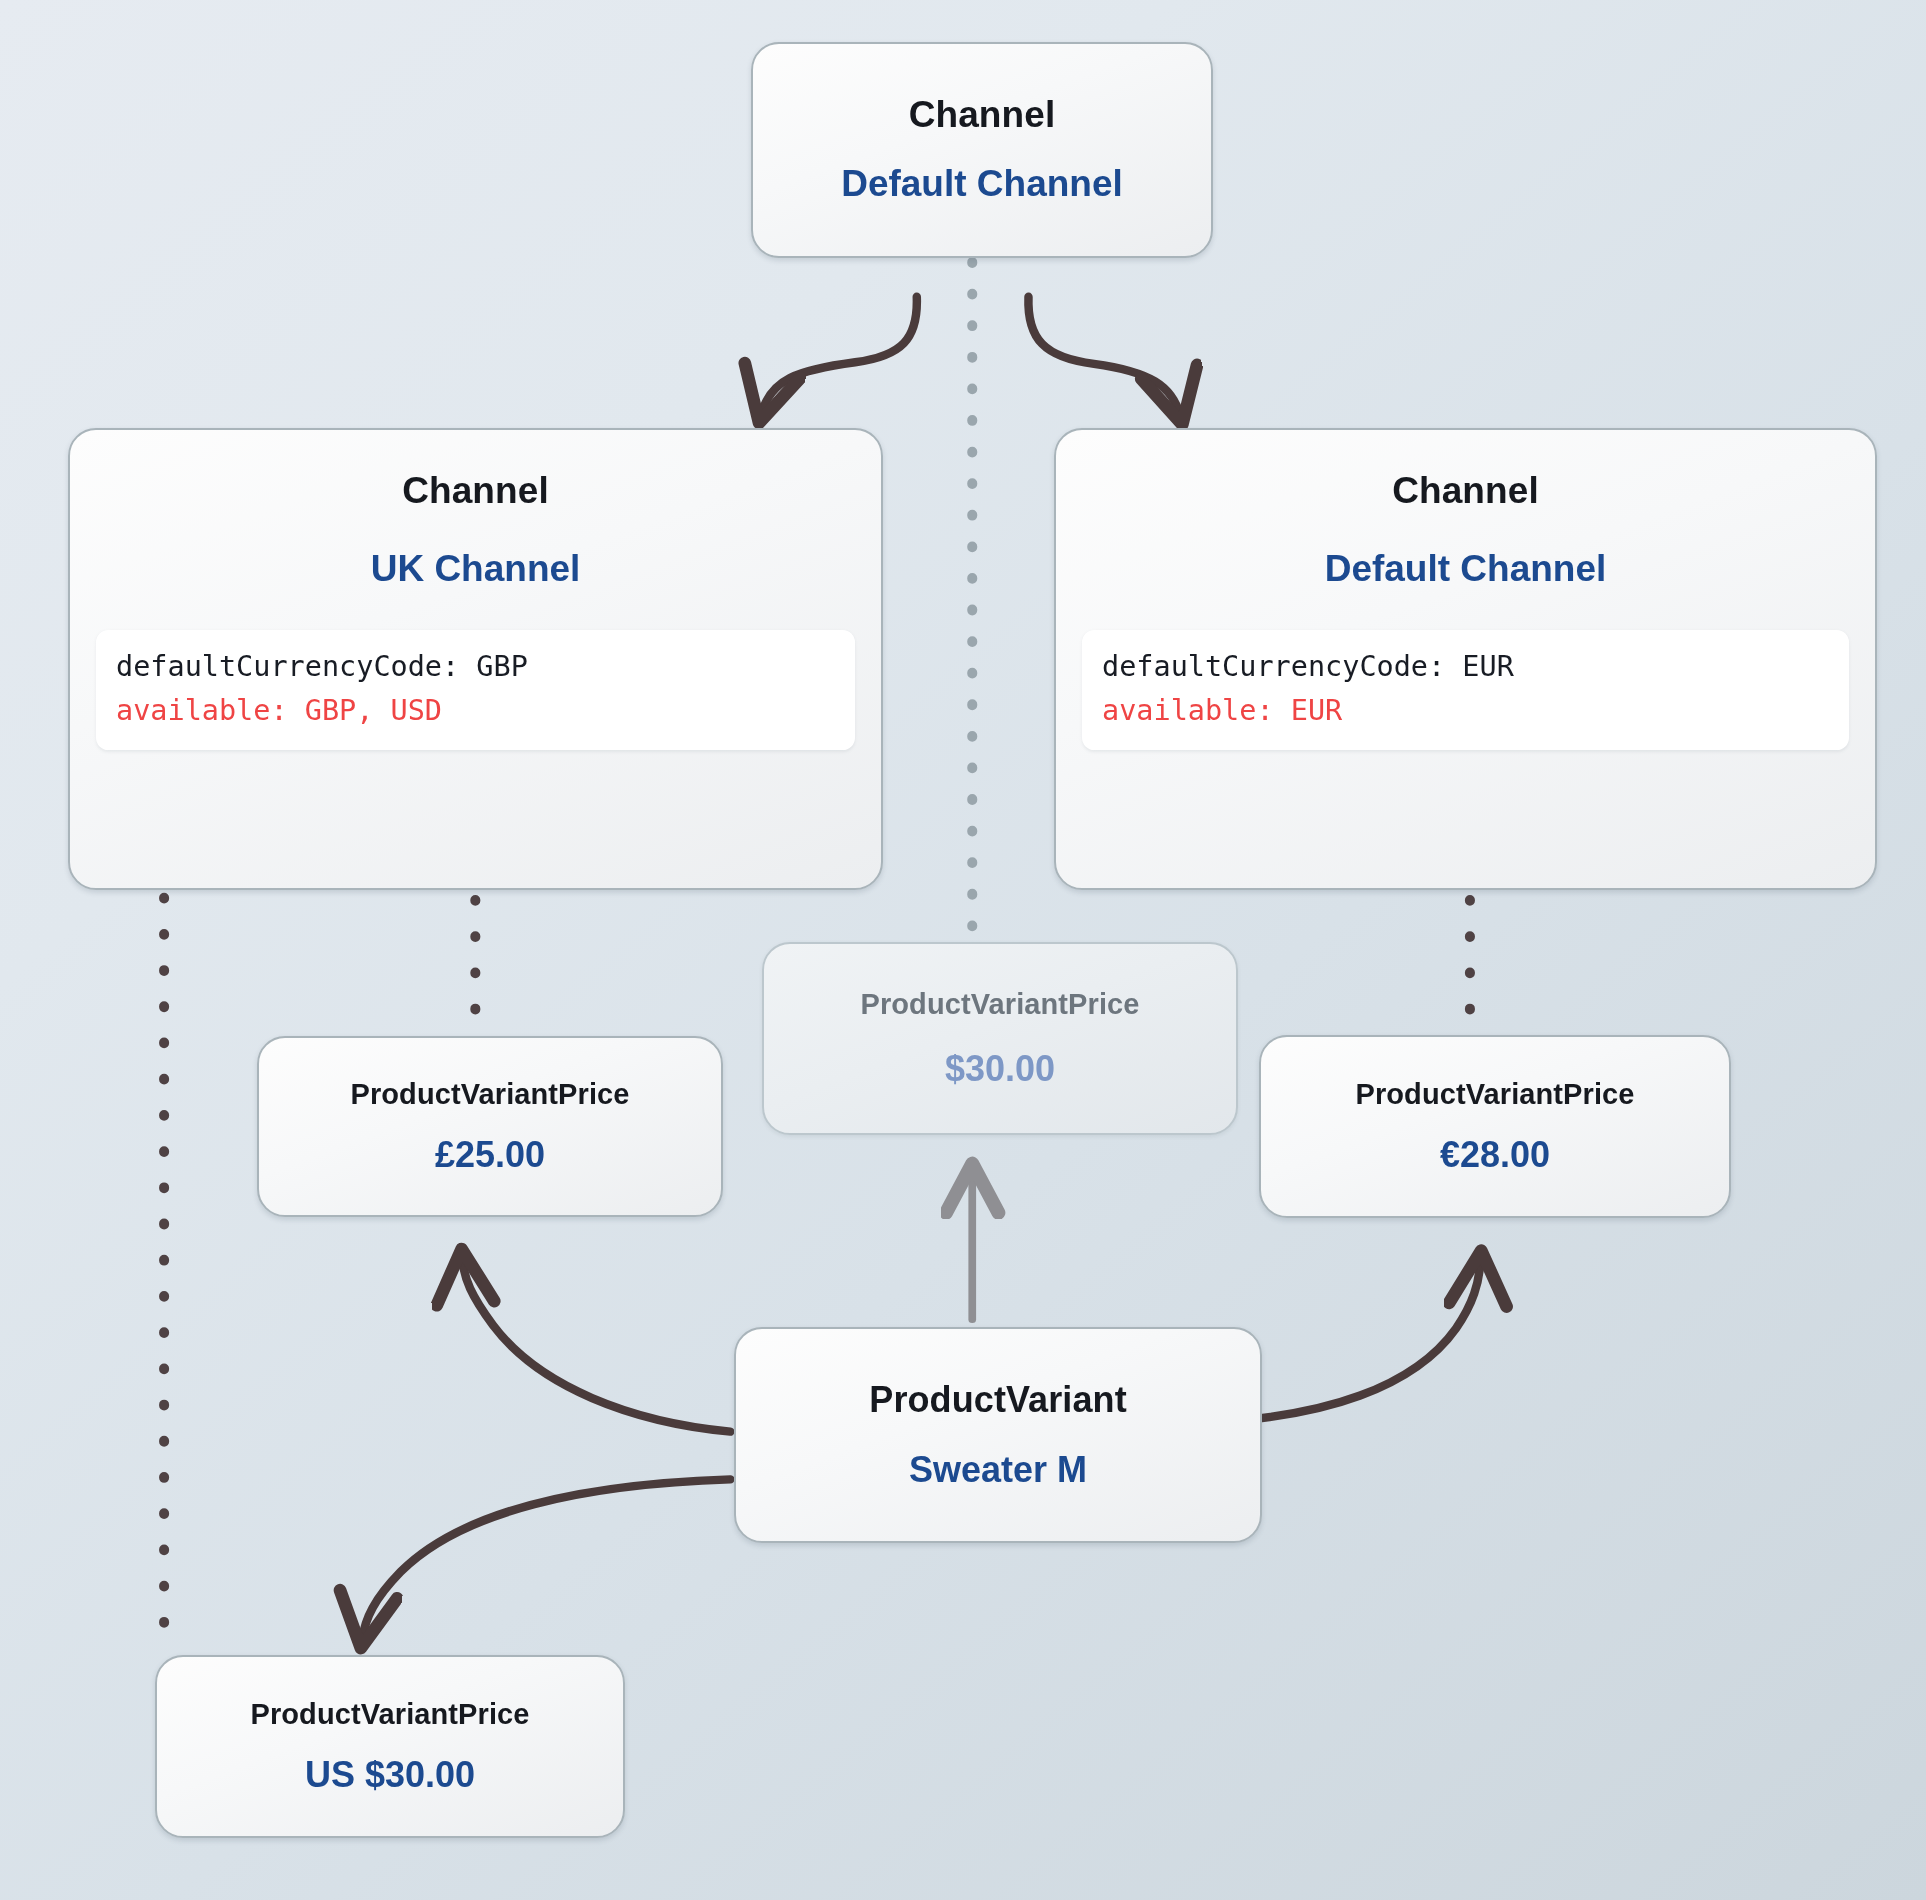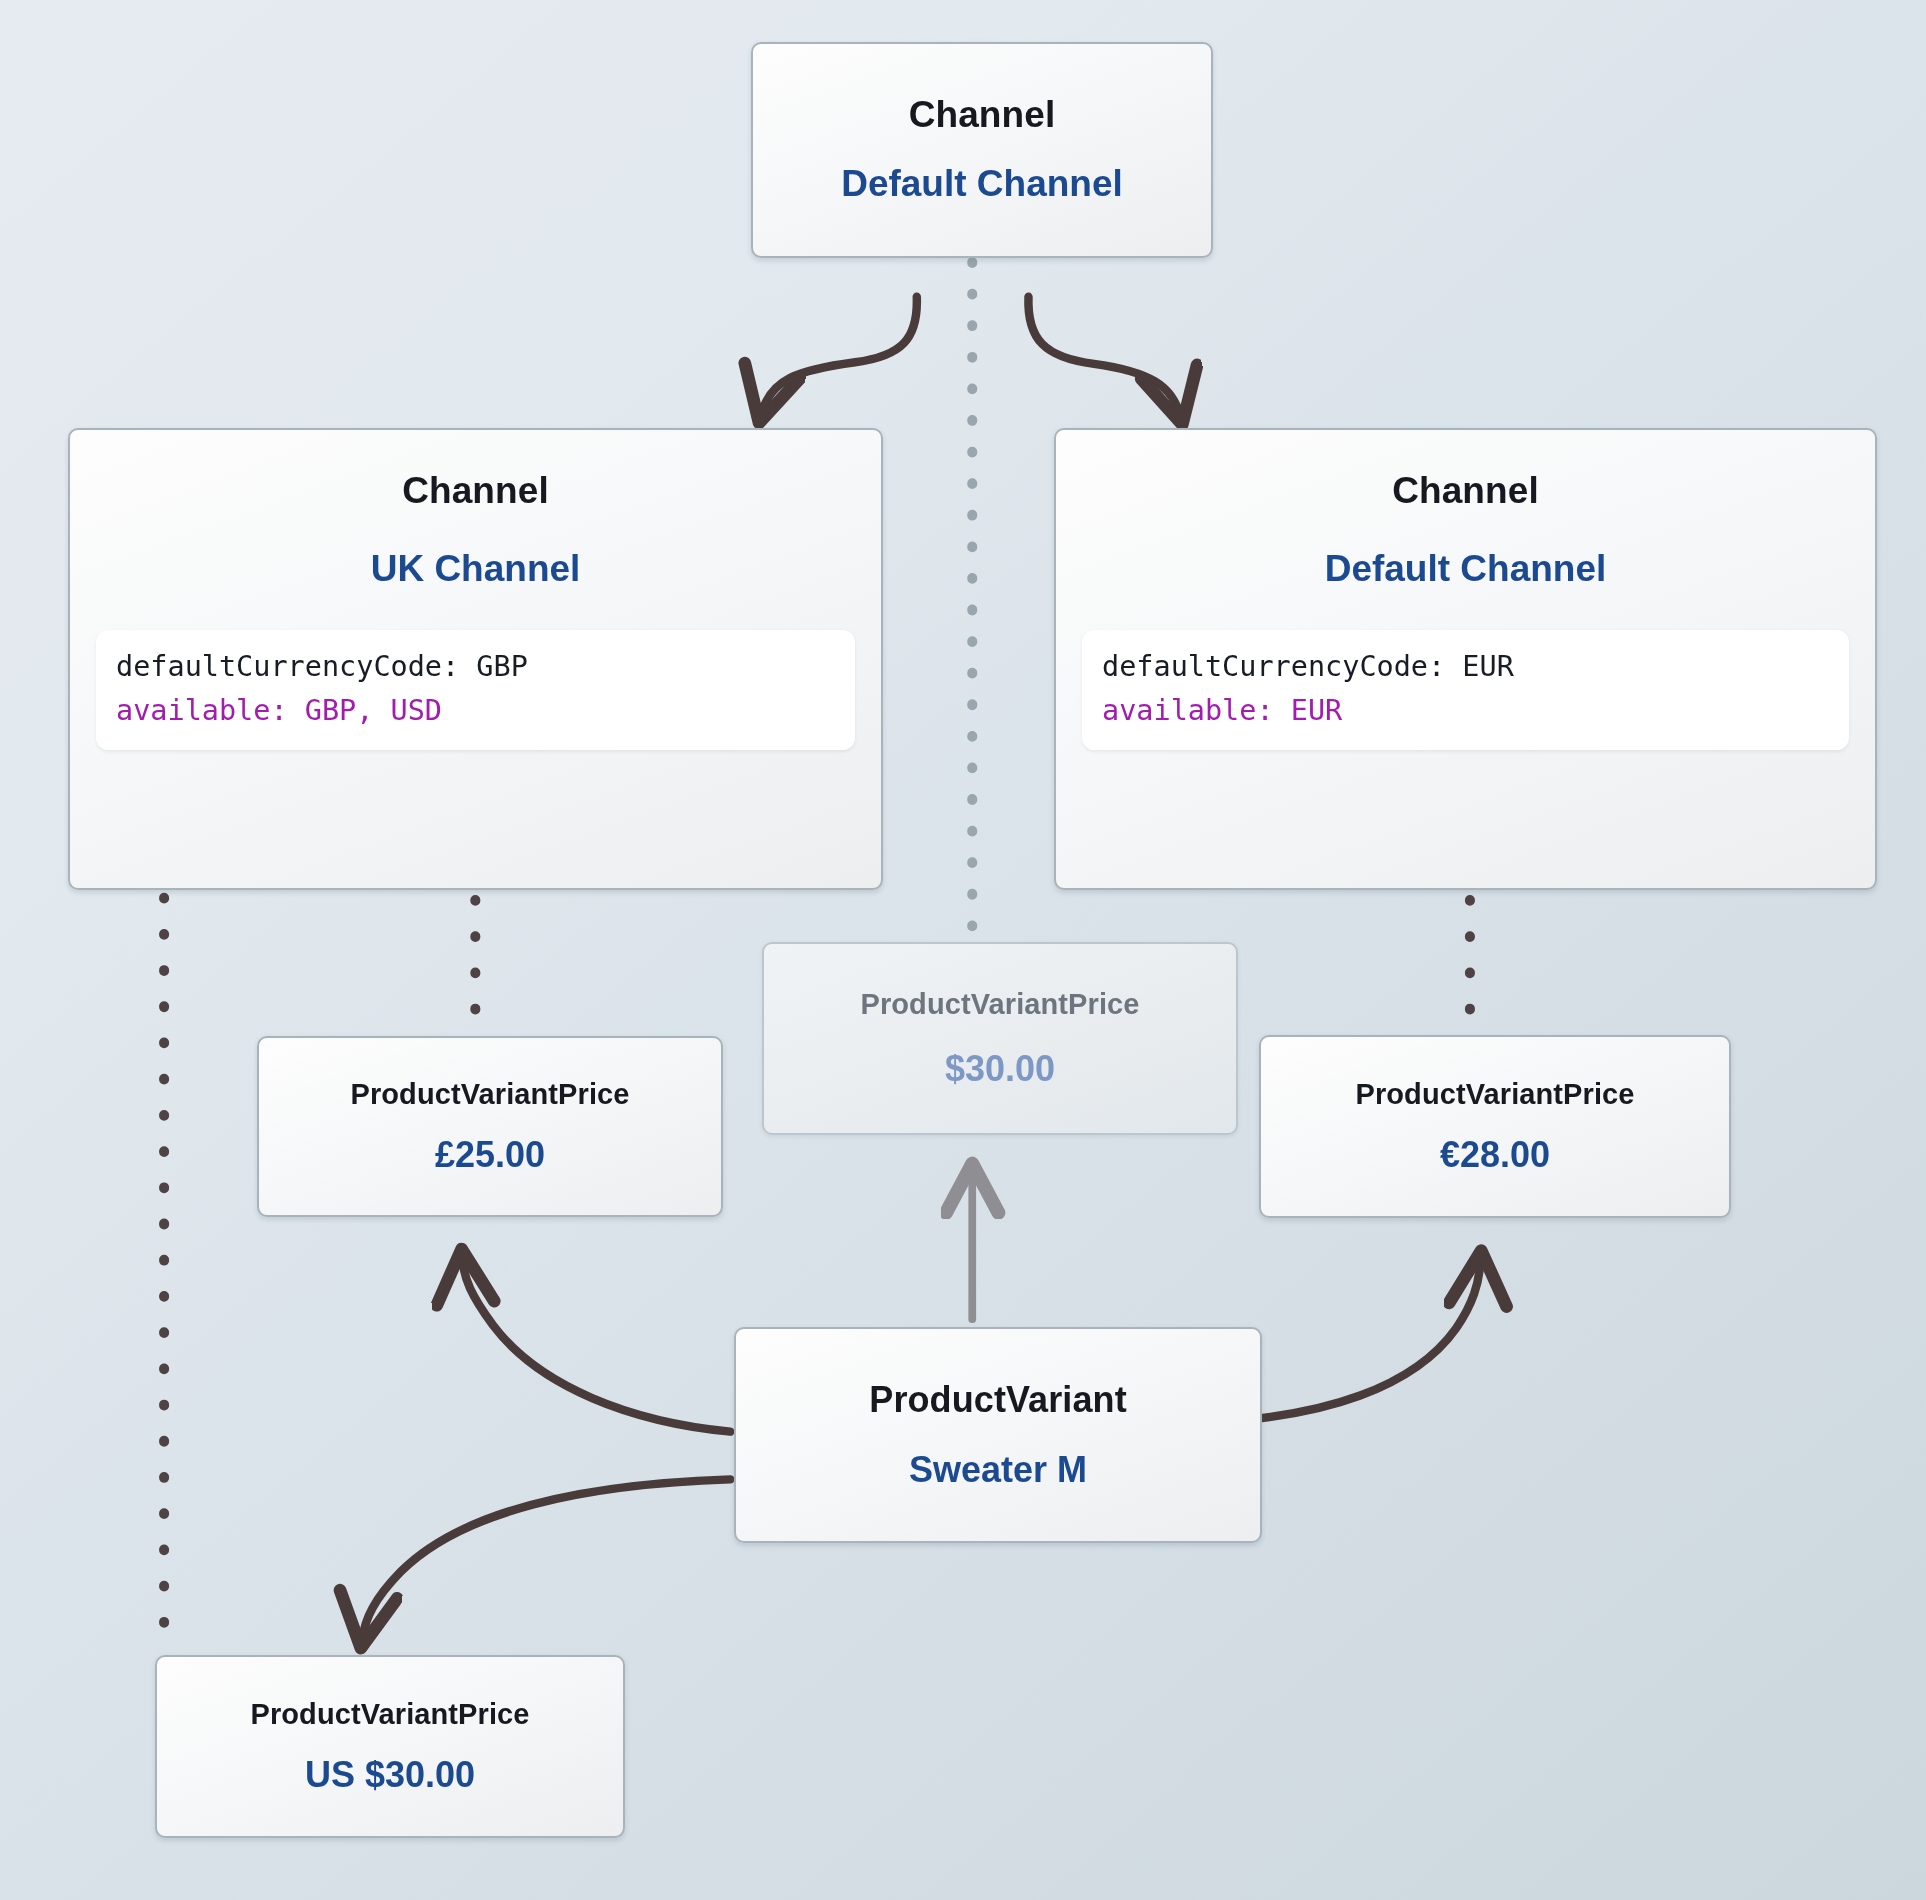--- a/index.html
+++ b/index.html
@@ -25,21 +25,21 @@
     left: 0; top: 0;
     width: 1926px;
     height: 1901px;
     pointer-events: none;
     z-index: 1;
   }
   .node {
     position: absolute;
     box-sizing: border-box;
     border: 2.3px solid #a9b4ba;
-    border-radius: 10px;
+    border-radius: 28px;
     background: linear-gradient(160deg, #fdfdfd 0%, #f7f8f9 40%, #eceef0 100%);
     box-shadow: 0 2.3px 5.4px rgba(80,95,110,0.18);
     display: flex;
     flex-direction: column;
     align-items: center;
     justify-content: center;
     z-index: 4;
   }
   .node .type {
     font-size: 33px;
@@ -85,21 +85,21 @@
   .codeblock .line1 {
     font-family: "DejaVu Sans Mono", "Liberation Mono", monospace;
     font-size: 28.5px;
     color: #181c24;
     line-height: 1.32;
     white-space: pre;
   }
   .codeblock .line2 {
     font-family: "DejaVu Sans Mono", "Liberation Mono", monospace;
     font-size: 28.5px;
-    color: #a21caf;
+    color: #ef4444;
     line-height: 1.32;
     white-space: pre;
     margin-top: 6.2px;
   }
   #node-uk-channel     { left: 68px;  top: 428px; width: 815px; height: 462px; }
   #node-germany-channel{ left: 1054px;top: 428px; width: 823px; height: 462px; }
 
   
   .price-node { padding: 17px 23px; justify-content: space-evenly; margin-left: 28px; }
   .price-node .type { font-size: 29px; }

